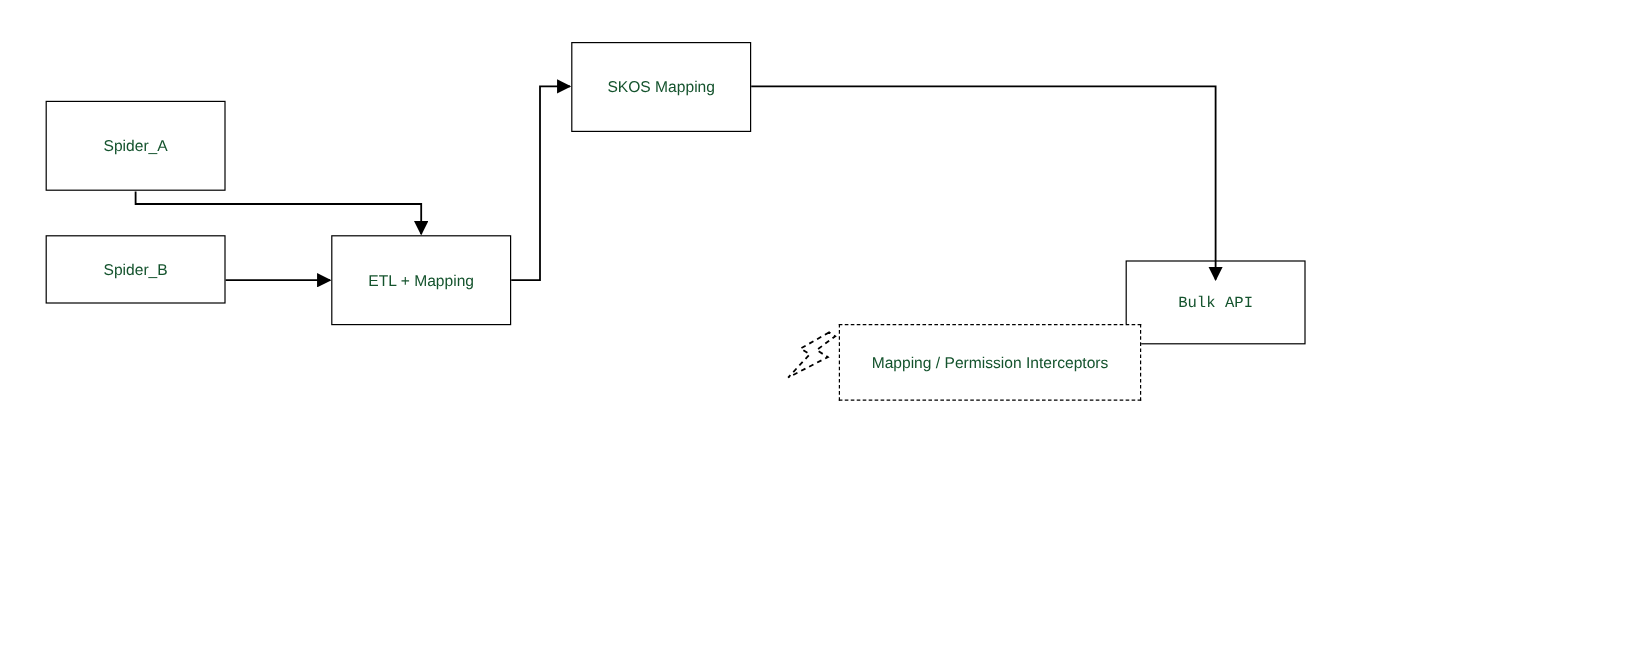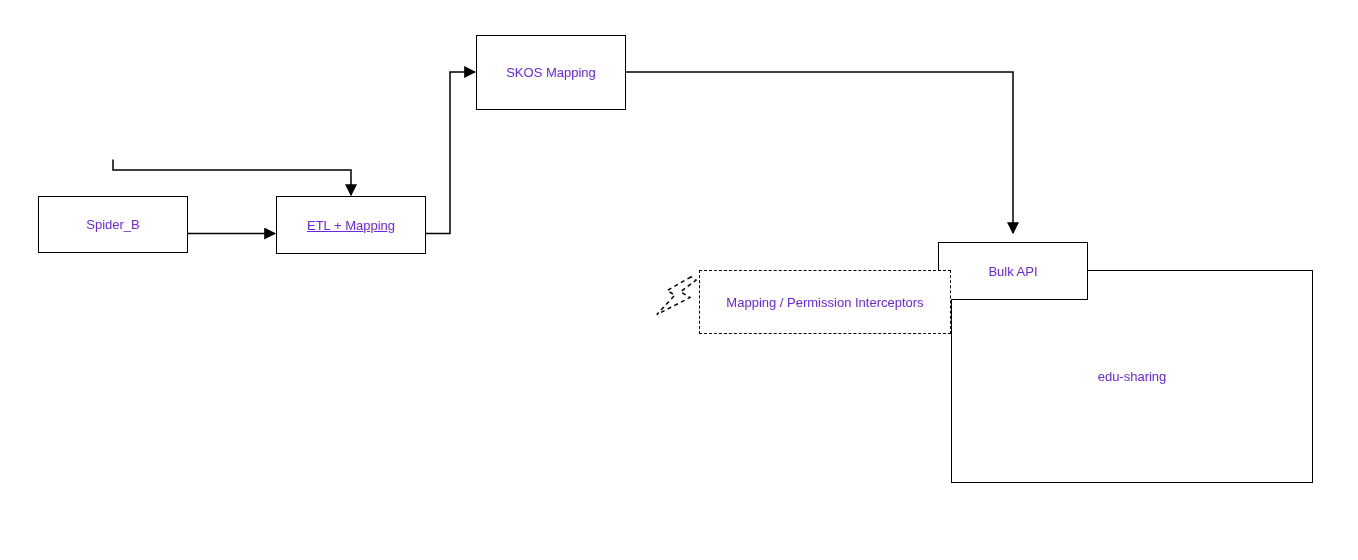--- a/index.html
+++ b/index.html
@@ -19,31 +19,31 @@
     position: absolute;
     box-sizing: border-box;
     background: #ffffff;
     border: 1.5px solid #000000;
     display: flex;
     align-items: center;
     justify-content: center;
     text-align: right;
     font-size: 13px;
     line-height: 17px;
-    color: #6d28d9;
+    color: #14532d;
   }
   .node.dashed {
     border-style: dashed;
   }
   #node-spider-a  { left: 38px;  top: 84px;  width: 150px; height: 75px; z-index: 2; }
   #node-spider-b  { left: 38px;  top: 196px; width: 150px; height: 57px; z-index: 2; }
-  #node-etl       { left: 276px; top: 196px; width: 150px; height: 58px; z-index: 2; text-decoration: underline; }
+  #node-etl       { left: 276px; top: 196px; width: 150px; height: 75px; z-index: 2; }
   #node-skos      { left: 476px; top: 35px;  width: 150px; height: 75px; z-index: 2; }
   #node-edu       { left: 951px; top: 270px; width: 362px; height: 213px; z-index: 1; }
-  #node-bulk      { left: 938px; top: 242px; width: 150px; height: 58px; z-index: 2; }
+  #node-bulk      { left: 938px; top: 217px; width: 150px; height: 70px; z-index: 2; font-family: Liberation Mono, monospace; }
   #node-interceptors { left: 699px; top: 270px; width: 252px; height: 64px; z-index: 3; }
   .wires {
     position: absolute;
     left: 0; top: 0;
     width: 1358px; height: 560px;
     z-index: 4;
     pointer-events: none;
   }
   .bolt {
     position: absolute;
@@ -67,36 +67,36 @@
 
     <path d="M 113 159.5 L 113 170 L 351 170 L 351 195" fill="none" stroke="#000000" stroke-width="1.5" marker-end="url(#arrow)"></path>
 
     <path d="M 188 233.5 L 275 233.5" fill="none" stroke="#000000" stroke-width="1.5" marker-end="url(#arrow)"></path>
 
     <path d="M 426 233.5 L 450 233.5 L 450 72 L 475 72" fill="none" stroke="#000000" stroke-width="1.5" marker-end="url(#arrow)"></path>
 
     <path d="M 626 72 L 1013 72 L 1013 233" fill="none" stroke="#000000" stroke-width="1.5" marker-end="url(#arrow)"></path>
   </svg>
 
+  <div class="node" id="node-spider-a">
+    <span>Spider_A</span>
+  </div>
 
   <div class="node" id="node-spider-b">
     <span>Spider_B</span>
   </div>
 
   <div class="node" id="node-etl">
     <span>ETL + Mapping</span>
   </div>
 
   <div class="node" id="node-skos">
     <span>SKOS Mapping</span>
   </div>
 
-  <div class="node" id="node-edu">
-    <span>edu-sharing</span>
-  </div>
 
   <div class="node" id="node-bulk">
     <span>Bulk API</span>
   </div>
 
   <div class="node dashed" id="node-interceptors">
     <div>
       <div>Mapping / Permission Interceptors</div>
     </div>
   </div>

